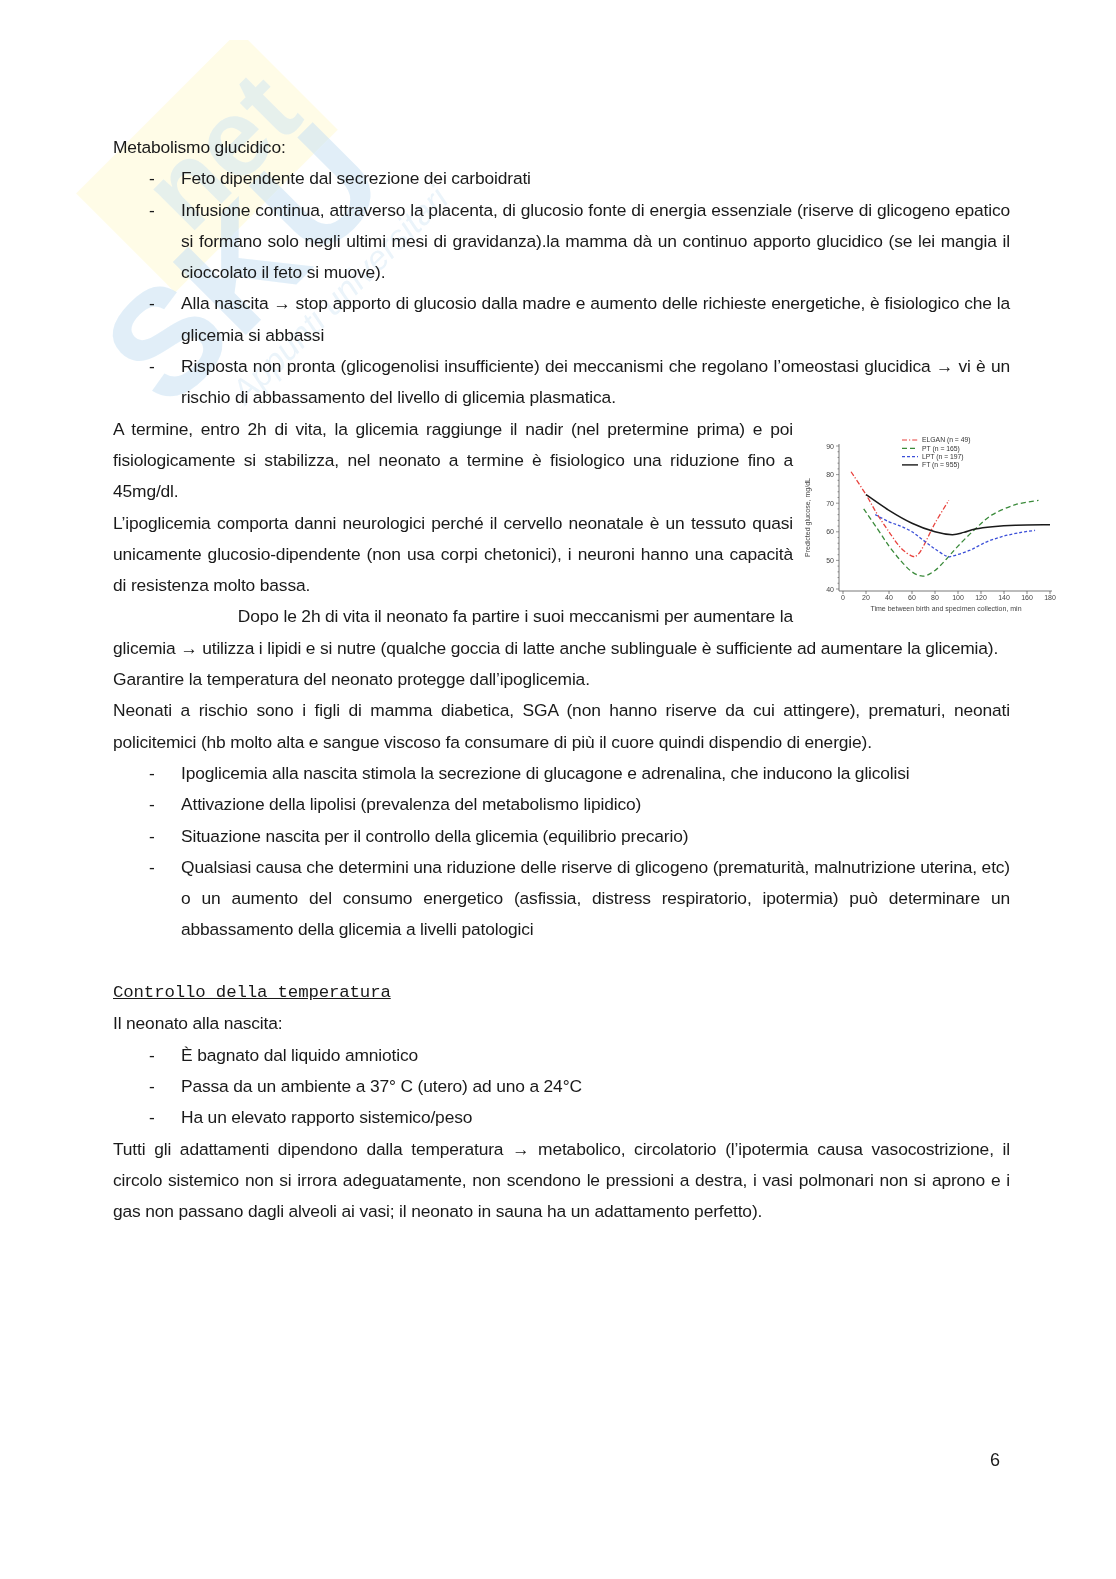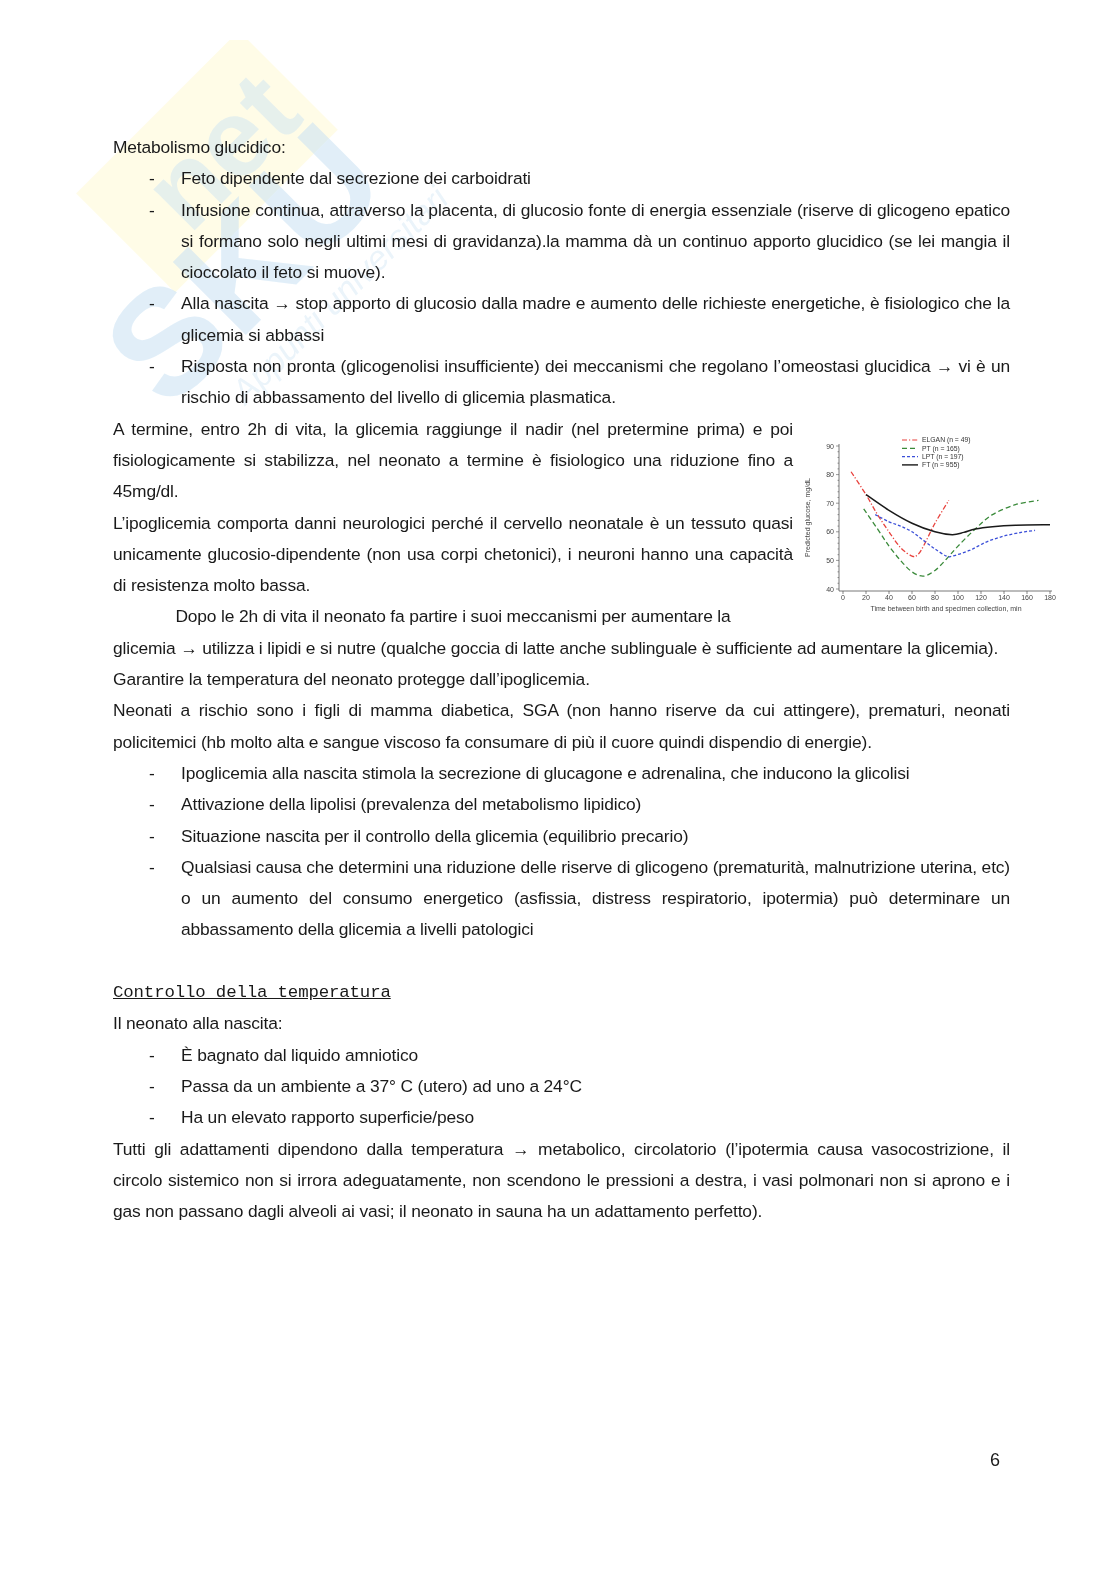--- a/index.html
+++ b/index.html
@@ -33,38 +33,38 @@
   <p class="p">Metabolismo glucidico:</p>
   <ul class="bullets">
     <li><span class="dash">-</span><span>Feto dipendente dal secrezione dei carboidrati</span></li>
     <li><span class="dash">-</span><span>Infusione continua, attraverso la placenta, di glucosio fonte di energia essenziale (riserve di glicogeno epatico si formano solo negli ultimi mesi di gravidanza).la mamma dà un continuo apporto glucidico (se lei mangia il cioccolato il feto si muove).</span></li>
     <li><span class="dash">-</span><span>Alla nascita → stop apporto di glucosio dalla madre e aumento delle richieste energetiche, è fisiologico che la glicemia si abbassi</span></li>
     <li><span class="dash">-</span><span>Risposta non pronta (glicogenolisi insufficiente) dei meccanismi che regolano l’omeostasi glucidica → vi è un rischio di abbassamento del livello di glicemia plasmatica.</span></li>
   </ul>
   <div class="wrap-block">
     <p class="p">A termine, entro 2h di vita, la glicemia raggiunge il nadir (nel pretermine prima) e poi fisiologicamente si stabilizza, nel neonato a termine è fisiologico una riduzione fino a 45mg/dl.</p>
     <p class="p">L’ipoglicemia comporta danni neurologici perché il cervello neonatale è un tessuto quasi unicamente glucosio-dipendente (non usa corpi chetonici), i neuroni hanno una capacità di resistenza molto bassa.</p>
-    <p class="p" style="text-align:center">Dopo le 2h di vita il neonato fa partire i suoi meccanismi per aumentare la</p>
+    <p class="p" style="text-align:right">Dopo le 2h di vita il neonato fa partire i suoi meccanismi per aumentare la</p>
   </div>
   <p class="p">glicemia → utilizza i lipidi e si nutre (qualche goccia di latte anche sublinguale è sufficiente ad aumentare la glicemia).</p>
   <p class="p">Garantire la temperatura del neonato protegge dall’ipoglicemia.</p>
   <p class="p">Neonati a rischio sono i figli di mamma diabetica, SGA (non hanno riserve da cui attingere), prematuri, neonati policitemici (hb molto alta e sangue viscoso fa consumare di più il cuore quindi dispendio di energie).</p>
   <ul class="bullets">
     <li><span class="dash">-</span><span>Ipoglicemia alla nascita stimola la secrezione di glucagone e adrenalina, che inducono la glicolisi</span></li>
     <li><span class="dash">-</span><span>Attivazione della lipolisi (prevalenza del metabolismo lipidico)</span></li>
     <li><span class="dash">-</span><span>Situazione nascita per il controllo della glicemia (equilibrio precario)</span></li>
     <li><span class="dash">-</span><span>Qualsiasi causa che determini una riduzione delle riserve di glicogeno (prematurità, malnutrizione uterina, etc) o un aumento del consumo energetico (asfissia, distress respiratorio, ipotermia) può determinare un abbassamento della glicemia a livelli patologici</span></li>
   </ul>
   <div class="spacer"></div>
   <p class="p heading-u">Controllo della temperatura</p>
   <p class="p">Il neonato alla nascita:</p>
   <ul class="bullets">
     <li><span class="dash">-</span><span>È bagnato dal liquido amniotico</span></li>
     <li><span class="dash">-</span><span>Passa da un ambiente a 37° C (utero) ad uno a 24°C</span></li>
-    <li><span class="dash">-</span><span>Ha un elevato rapporto superficie/peso</span></li>
+    <li><span class="dash">-</span><span>Ha un elevato rapporto sistemico/peso</span></li>
   </ul>
   <p class="p">Tutti gli adattamenti dipendono dalla temperatura → metabolico, circolatorio (l’ipotermia causa vasocostrizione, il circolo sistemico non si irrora adeguatamente, non scendono le pressioni a destra, i vasi polmonari non si aprono e i gas non passano dagli alveoli ai vasi; il neonato in sauna ha un adattamento perfetto).</p>
 </div>
 
 <svg class="chart" id="chart" viewBox="798 430 262 188" xmlns="http://www.w3.org/2000/svg">
     <line x1="839" y1="591" x2="1052" y2="591" stroke="#555" stroke-width="0.8"></line>
     <line x1="839" y1="444" x2="839" y2="591" stroke="#555" stroke-width="0.8"></line>
     <line x1="843" y1="591" x2="843" y2="594" stroke="#555" stroke-width="0.7"></line>
     <text x="843" y="600" font-size="7" text-anchor="middle" fill="#444" font-family="Liberation Sans, sans-serif">0</text>
     <line x1="866" y1="591" x2="866" y2="594" stroke="#555" stroke-width="0.7"></line>

